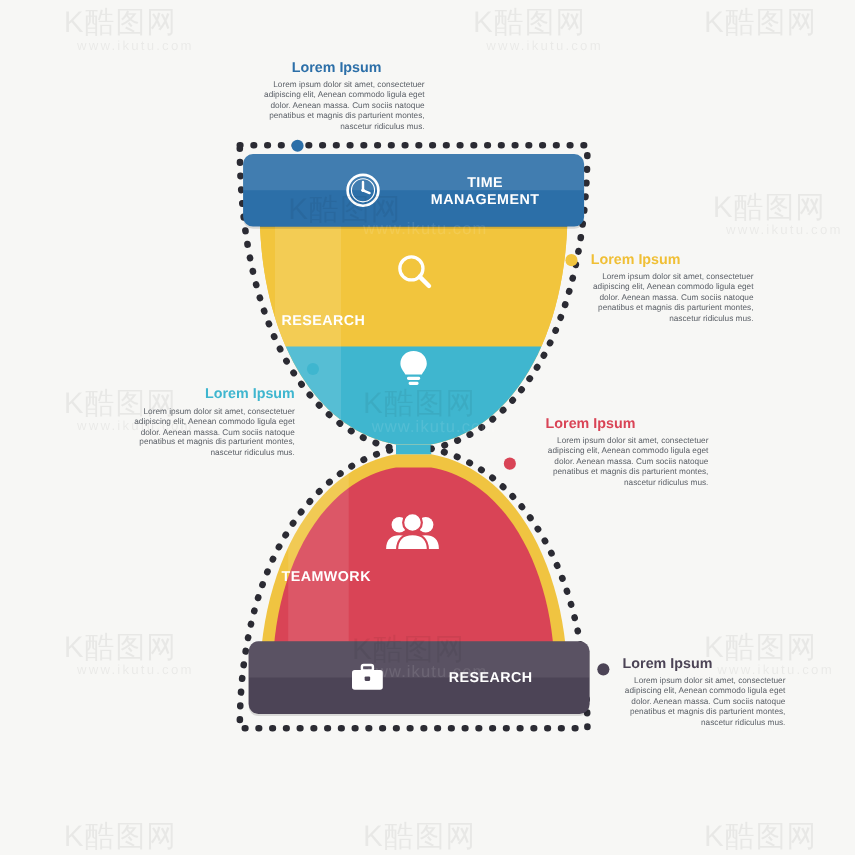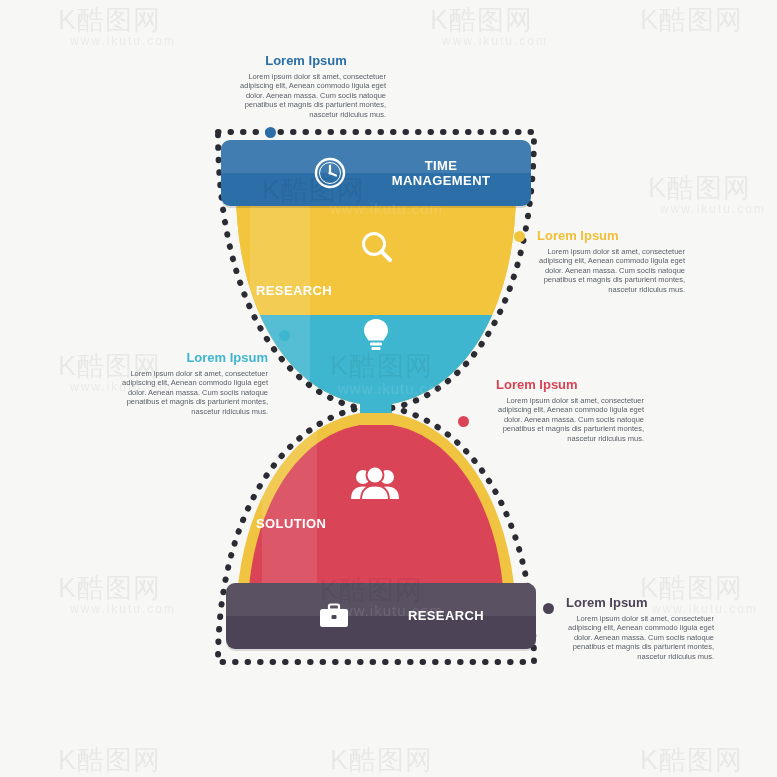--- a/index.html
+++ b/index.html
@@ -150,21 +150,21 @@
   </svg>
 
   <svg width="54" height="38" viewBox="0 0 54 38" class="icon" style="left:349px;top:466px;">
     <circle cx="14" cy="11" r="7" fill="#fff"></circle>
     <path d="M2,33 C2,24 7,20.5 14,20.5 C21,20.5 26,24 26,33 Z" fill="#fff"></path>
     <circle cx="38" cy="11" r="7" fill="#fff"></circle>
     <path d="M26,33 C26,24 31,20.5 38,20.5 C45,20.5 50,24 50,33 Z" fill="#fff"></path>
     <circle cx="26" cy="9" r="8.5" fill="#fff" stroke="#d94456" stroke-width="2"></circle>
     <path d="M12,34 C12,24 18,19.5 26,19.5 C34,19.5 40,24 40,34 Z" fill="#fff" stroke="#d94456" stroke-width="2"></path>
   </svg>
-  <div class="sect-label" style="left:256px;top:516px;">SOLUTION</div>
+  <div class="sect-label" style="left:256px;top:516px;">TEAMWORK</div>
 
   <div class="dot-marker" style="left:265px;top:127px;background:#2c6fa8;"></div>
   <div class="dot-marker" style="left:514px;top:231px;background:#f2c53d;"></div>
   <div class="dot-marker" style="left:279px;top:330px;background:#3fb6cf;"></div>
   <div class="dot-marker" style="left:458px;top:416px;background:#d94456;"></div>
   <div class="dot-marker" style="left:543px;top:603px;background:#4c4456;"></div>
 
   <div class="txt right" style="left:226px;top:53px;width:160px;text-align:center;">
     <h4 style="color:#2c6fa8;">Lorem Ipsum</h4>
     <p>Lorem ipsum dolor sit amet, consectetuer adipiscing elit, Aenean commodo ligula eget dolor. Aenean massa. Cum sociis natoque penatibus et magnis dis parturient montes, nascetur ridiculus mus.</p>

